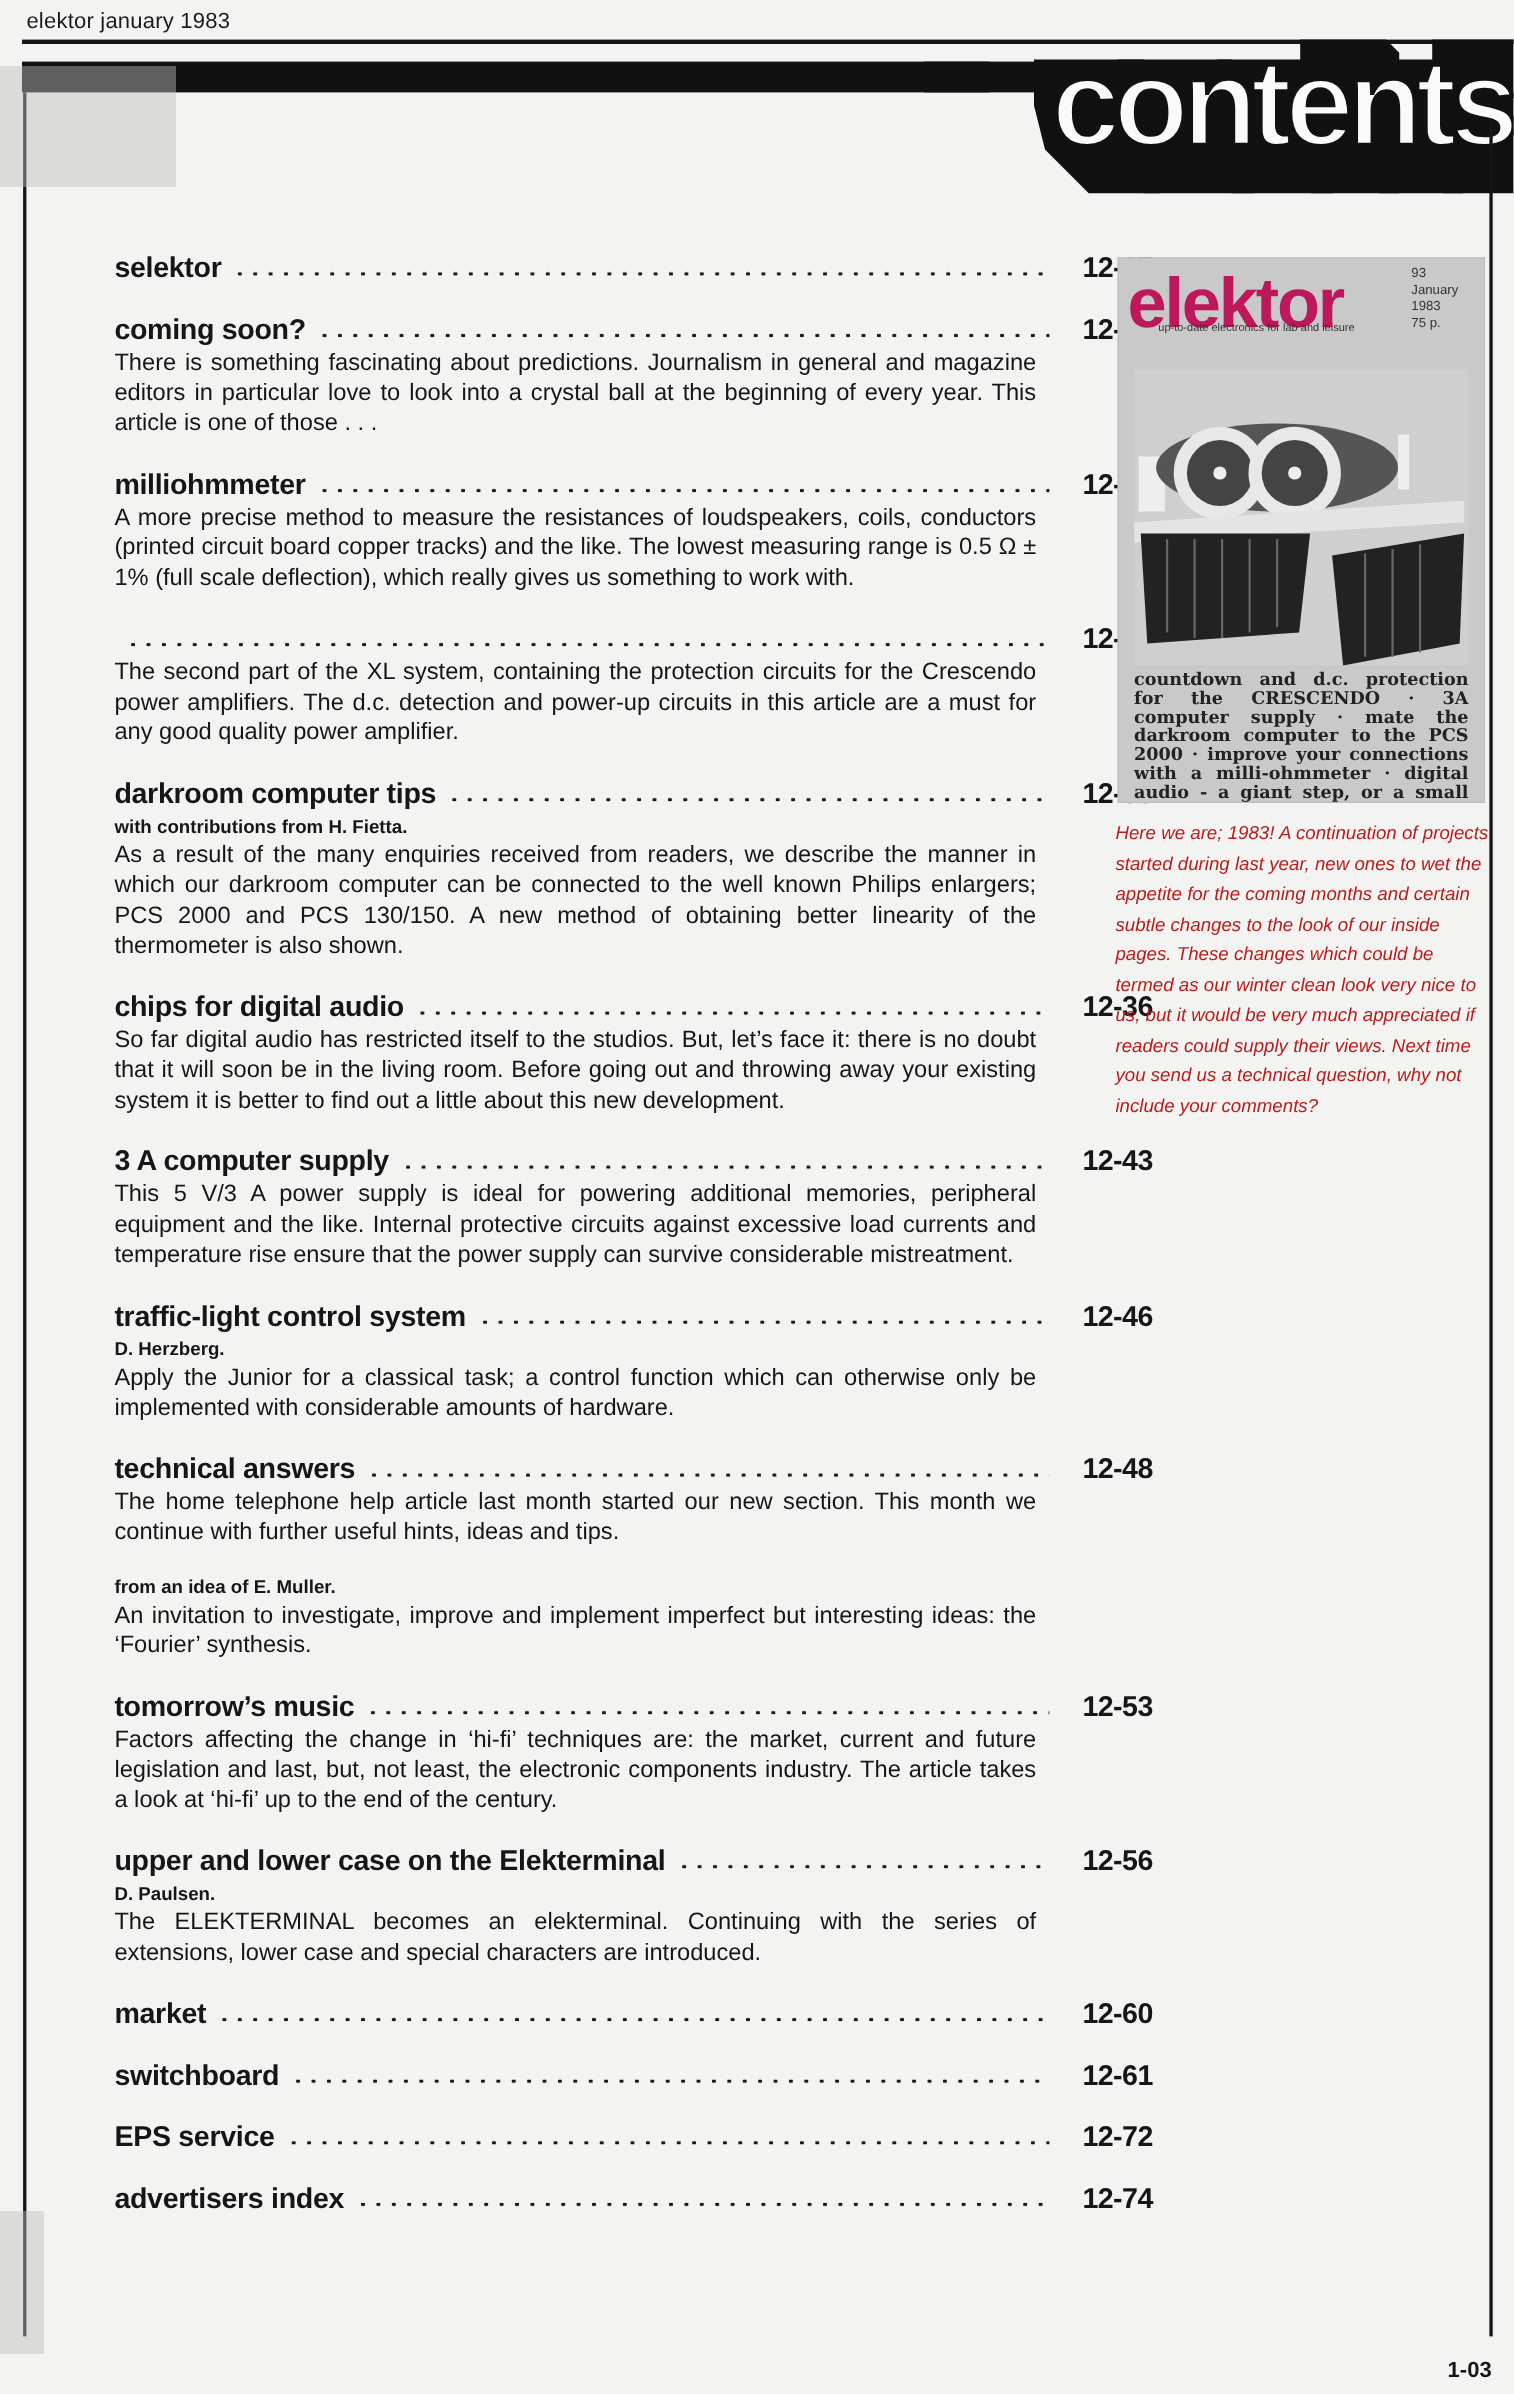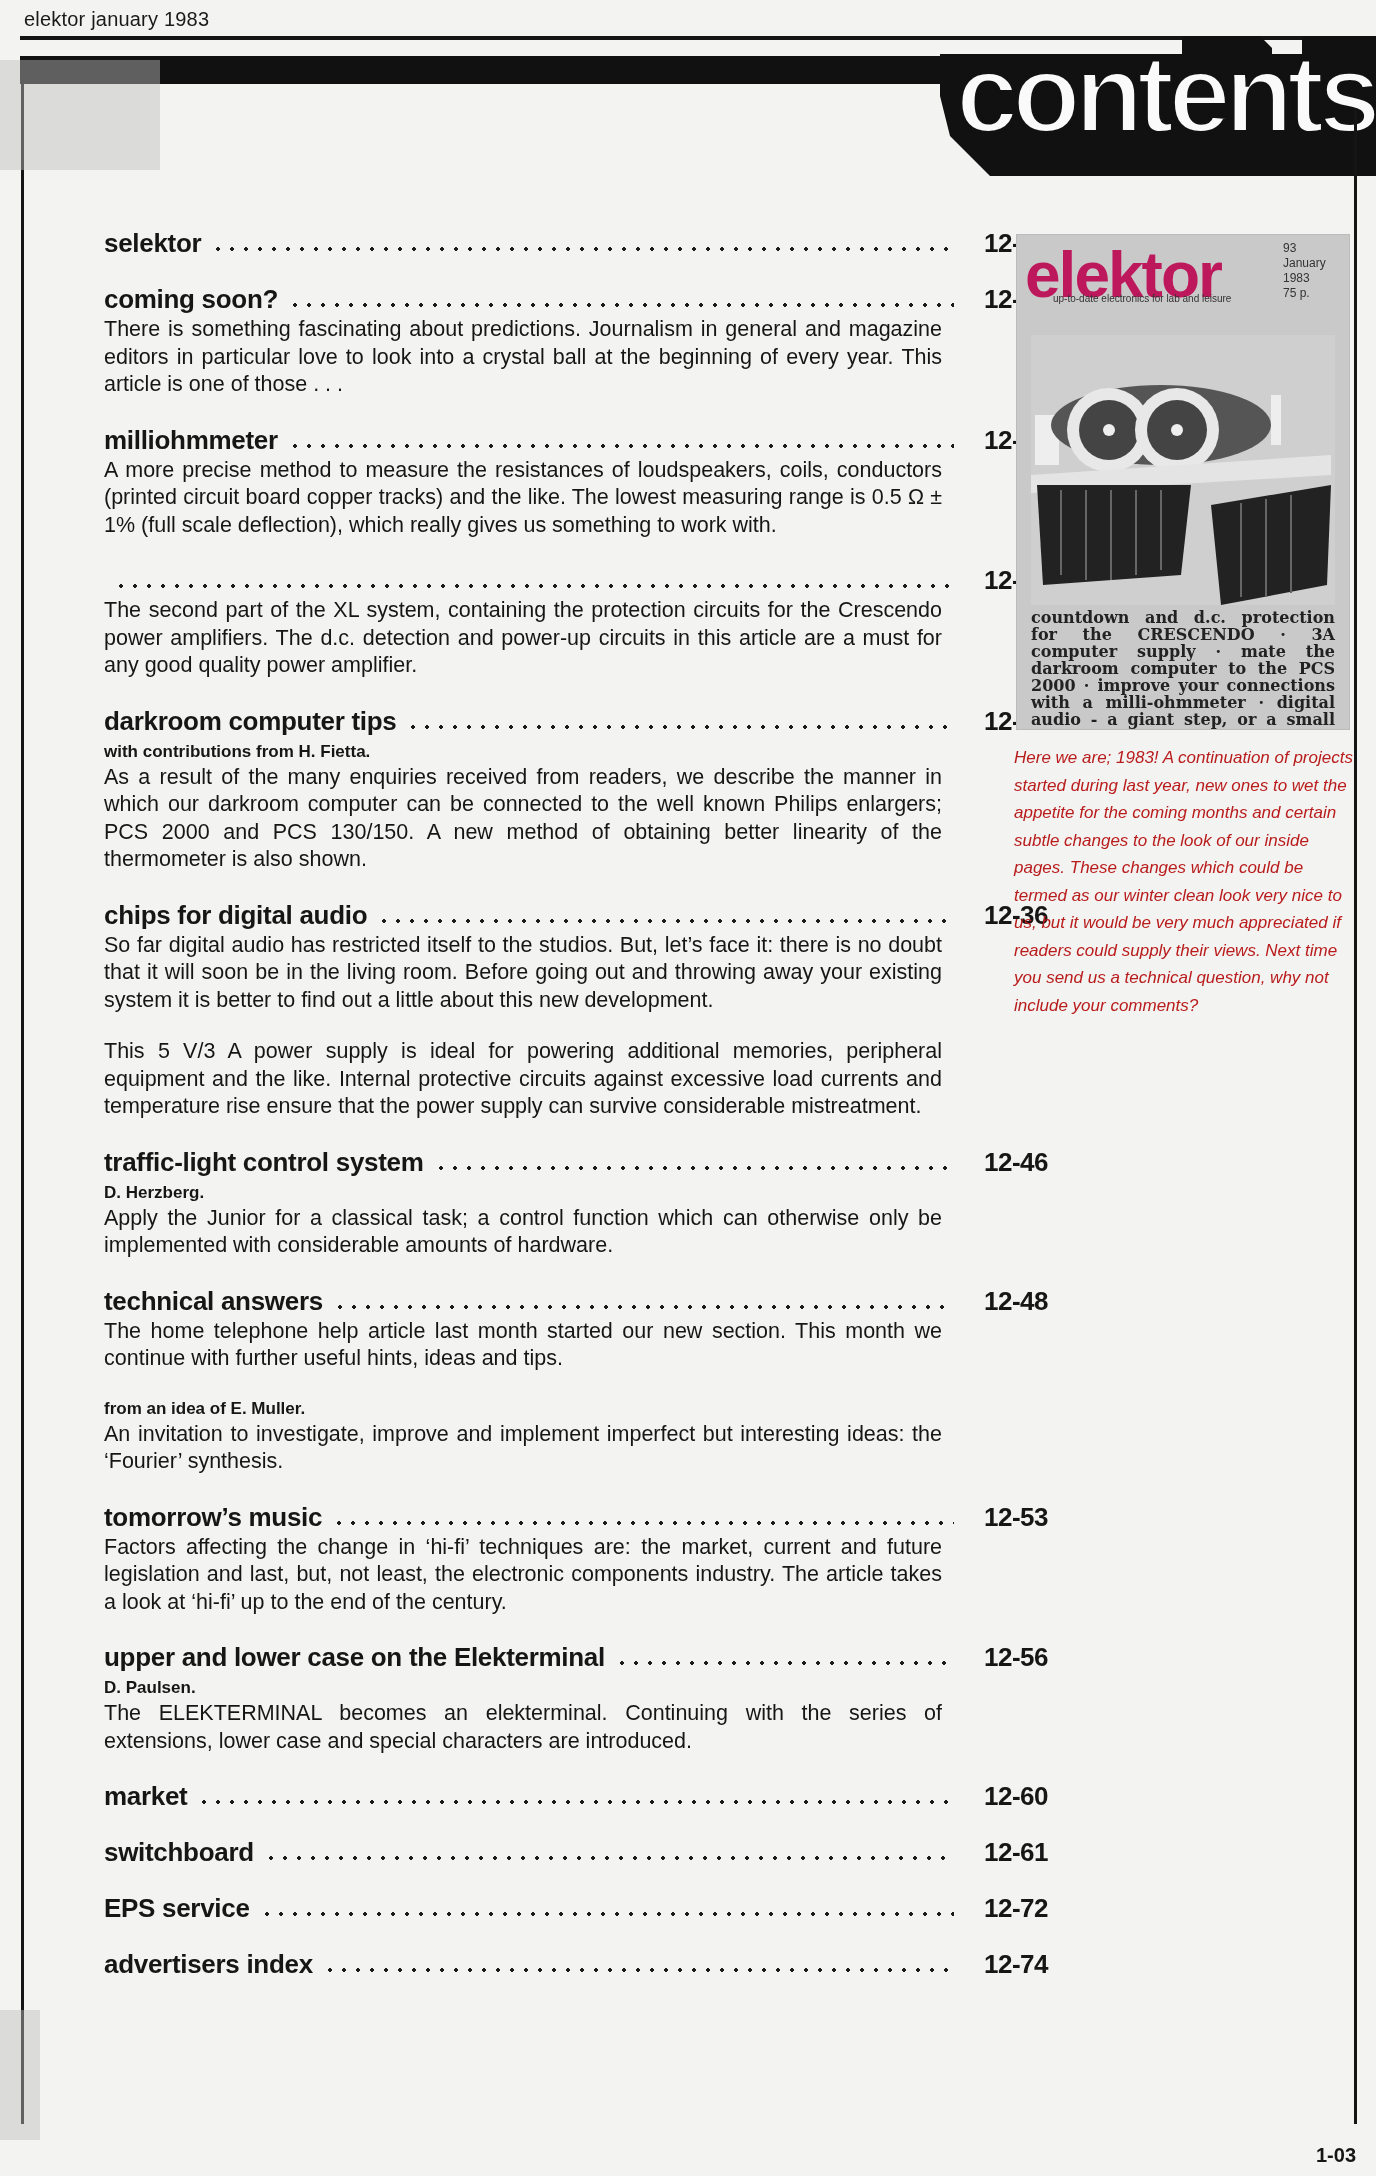--- a/index.html
+++ b/index.html
@@ -123,20 +123,25 @@
     </div>
     <div class="entry">
     <div class="entry-head">
       <span class="entry-title">chips for digital audio</span>
       <span class="leader"></span>
       <span class="entry-page">12-36</span>
     </div>
   <div class="entry-desc">So far digital audio has restricted itself to the studios. But, let’s face it: there is no doubt that it will soon be in the living room. Before going out and throwing away your existing system it is better to find out a little about this new development.</div>
     </div>
     <div class="entry">
+    <div class="entry-head">
+      <span class="entry-title">3 A computer supply</span>
+      <span class="leader"></span>
+      <span class="entry-page">12-43</span>
+    </div>
   <div class="entry-desc">This 5 V/3 A power supply is ideal for powering additional memories, peripheral equipment and the like. Internal protective circuits against excessive load currents and temperature rise ensure that the power supply can survive considerable mistreatment.</div>
     </div>
     <div class="entry">
     <div class="entry-head">
       <span class="entry-title">traffic-light control system</span>
       <span class="leader"></span>
       <span class="entry-page">12-46</span>
     </div>
   <div class="entry-author">D. Herzberg.</div>
       <div class="entry-desc">Apply the Junior for a classical task; a control function which can otherwise only be implemented with considerable amounts of hardware.</div>

